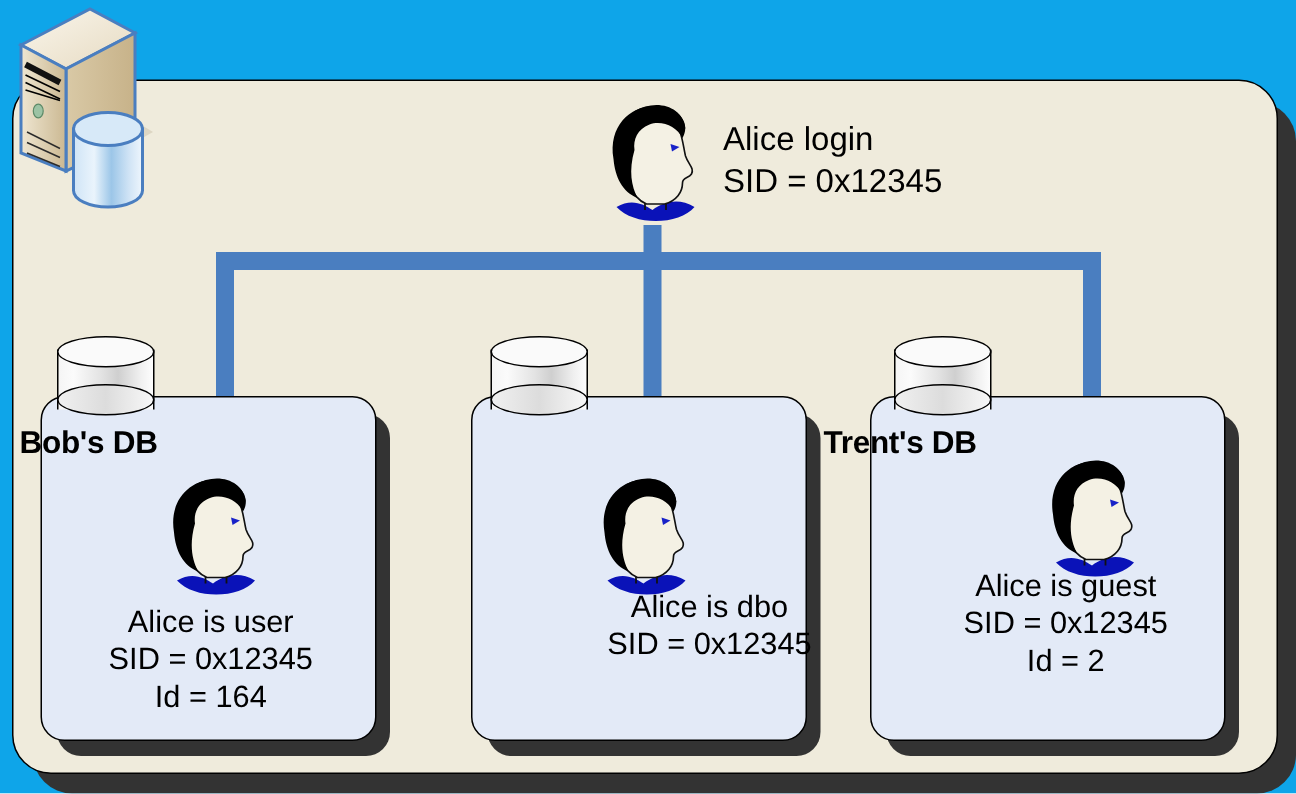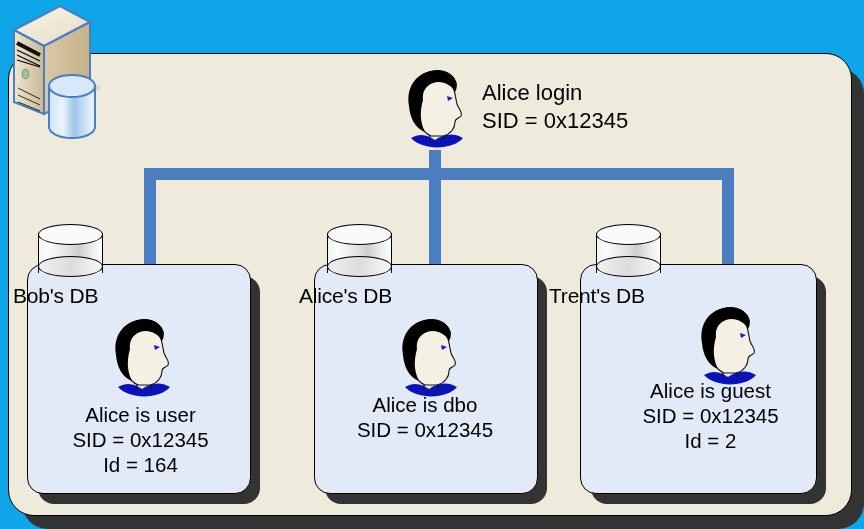--- a/index.html
+++ b/index.html
@@ -22,20 +22,21 @@
   .db-shadow{
     position:absolute;background:#333333;border-radius:16px;
   }
   .db-box{
     position:absolute;background:#e3eaf7;border:1.4px solid #000000;
     border-radius:16px;
   }
   .db-label{
     position:absolute;color:#000000;font-size:21px;white-space:nowrap;
     letter-spacing:-0.2px;
+    font-weight:bold;
   }
   .db-text{
     position:absolute;width:100%;text-align:center;color:#000000;
     font-size:20.5px;line-height:25px;white-space:nowrap;
   }
   .db-text .ln{display:block;}
 
   
   .cyl{position:absolute;}
   .cyl .body{
@@ -186,30 +187,29 @@
     <span class="ln">Id = 164</span>
   </div>
 
   <div class="db-shadow" style="left:325px;top:276px;width:222px;height:228px;"></div>
   <div class="db-box" style="left:314px;top:264px;width:222px;height:228px;"></div>
   <div class="cyl" style="left:327px;top:224px;width:63px;height:55px;">
     <div class="body"></div>
       <div class="bot"></div>
       <div class="top"></div>
   </div>
-  <div class="db-label" style="left:299px;top:284px;">Alice's DB</div>
   <svg class="person" style="left:391px;top:315px;" width="76" height="92" viewBox="0 0 76 92">
     <path d="M14,72 C24,66 32,70 38,74 C46,68 56,66 66,72 C56,84 26,85 14,72 Z" fill="#0a12b8"></path>
     <path d="M33,60 L33,74 M47,60 L47,74" stroke="#111" stroke-width="1.2" fill="none"></path>
     <path d="M20,30 C20,12 38,4 50,13 C58,19 58,30 60,38 C62,44 66,46 64,50 C62,53 58,52 58,56 C58,62 54,68 46,70 L34,70 C24,66 18,52 20,30 Z" fill="#f4f1e4" stroke="#111" stroke-width="1.1"></path>
     <path d="M12,40 C8,16 26,2 44,5 C58,7 63,18 58,26 C54,18 44,14 36,17 C28,20 25,27 26,34 C22,48 24,58 28,66 C18,62 13,52 12,40 Z" fill="#000000"></path>
     <path d="M26,8 C40,0 58,4 60,20 C56,10 44,6 34,10 Z" fill="#000000"></path>
     <path d="M50,30 l6,2 -5,3 z" fill="#1822c8"></path>
   </svg>
-  <div class="db-text" style="left:314px;top:392px;width:222px;">
+  <div class="db-text" style="left:314px;top:392px;width:222px;padding-left:48px;">
     <span class="ln">Alice is dbo</span>
     <span class="ln">SID = 0x12345</span>
   </div>
 
   <div class="db-shadow" style="left:591px;top:276px;width:235px;height:228px;"></div>
   <div class="db-box" style="left:580px;top:264px;width:235px;height:228px;"></div>
   <div class="cyl" style="left:596px;top:224px;width:63px;height:55px;">
     <div class="body"></div>
       <div class="bot"></div>
       <div class="top"></div>

